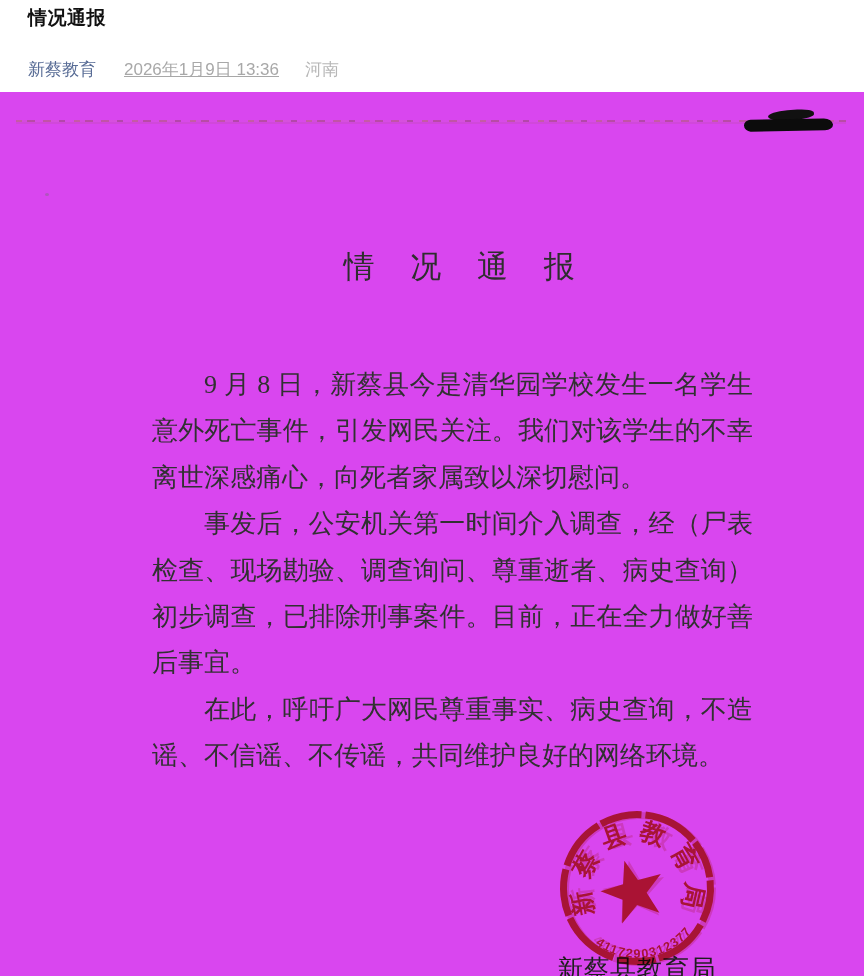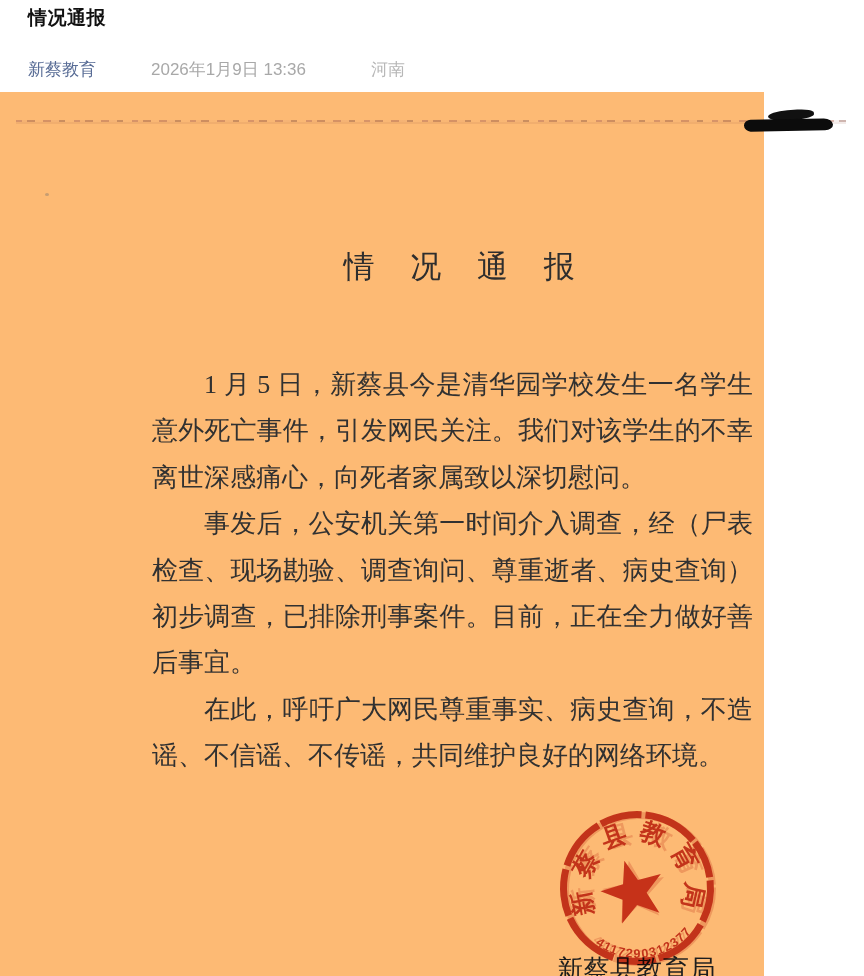--- a/index.html
+++ b/index.html
@@ -6,28 +6,28 @@
   html,body { background:#ffffff; }
   body { width:864px; height:976px; overflow:hidden;
          font-family:"Liberation Sans","DejaVu Sans",sans-serif; }
   .page { position:relative; width:864px; height:976px; background:#fff; }
 
   
   .hdr-title { position:absolute; left:28px; top:5px;
     font-size:19px; font-weight:700; color:var(--ink-strong,#111);
     letter-spacing:0.5px; }
   .meta { position:absolute; left:28px; top:58px; font-size:17px;
-    display:flex; align-items:baseline; white-space:nowrap;gap:27px; }
+    display:flex; align-items:baseline; white-space:nowrap; }
   .meta .author { color:var(--author-link,#576b95); margin-right:28px; cursor:pointer; }
-  .meta .pdate  { color:var(--meta-gray,#a8a8a8); margin-right:38px; }
+  .meta .pdate  { color:var(--meta-gray,#a8a8a8); margin-right:26px;text-decoration:underline; }
   .meta .ploc   { color:var(--meta-gray-light,#b7b7b7); }
 
   
-  .doc { position:absolute; left:0; top:92px; width:764px; height:884px;
-    background:#fdba74; font-family:"Liberation Serif","DejaVu Serif",serif; }
+  .doc { position:absolute; left:0; top:92px; width:864px; height:884px;
+    background:#d946ef; font-family:"Liberation Serif","DejaVu Serif",serif; }
 
   
   .scanline { position:absolute; left:16px; top:28px; width:830px; height:2px;
     background-image:repeating-linear-gradient(90deg,
       rgba(178,110,92,.50) 0 6px,  rgba(178,110,92,.10) 6px 11px,
       rgba(140,80,66,.42) 11px 19px, rgba(198,138,118,.07) 19px 27px,
       rgba(166,98,82,.46) 27px 35px, rgba(198,138,118,.14) 35px 43px,
       rgba(120,70,60,.38) 43px 49px, rgba(198,138,118,.05) 49px 58px);
     box-shadow:0 2px 0 rgba(160,92,76,.12); }
   .blob { position:absolute; background:#111; }
@@ -79,21 +79,21 @@
   <div class="doc">
 
     <div class="scanline"></div>
     <div class="blob b1"></div>
     <div class="blob b2"></div>
     <div class="speck"></div>
 
     <div class="doc-title">情 况 通 报</div>
 
     <div class="doc-body">
-      <p>1 月 5 日，新蔡县今是清华园学校发生一名学生意外死亡事件，引发网民关注。我们对该学生的不幸离世深感痛心，向死者家属致以深切慰问。</p>
+      <p>9 月 8 日，新蔡县今是清华园学校发生一名学生意外死亡事件，引发网民关注。我们对该学生的不幸离世深感痛心，向死者家属致以深切慰问。</p>
       <p>事发后，公安机关第一时间介入调查，经（尸表检查、现场勘验、调查询问、尊重逝者、病史查询）初步调查，已排除刑事案件。目前，正在全力做好善后事宜。</p>
       <p>在此，呼吁广大网民尊重事实、病史查询，不造谣、不信谣、不传谣，共同维护良好的网络环境。</p>
     </div>
 
     <div class="sig-wrap">
       <div class="sig-name">新蔡县教育局</div>
 
       <svg class="seal" width="172" height="172" viewBox="-86 -86 172 172">
         <g id="sealArt">
           <circle cx="0" cy="0" r="73.5" fill="none" stroke="#c23b2c" stroke-width="7" stroke-dasharray="42 4 55 3 38 5 60 3 47 4 52 3"></circle>

